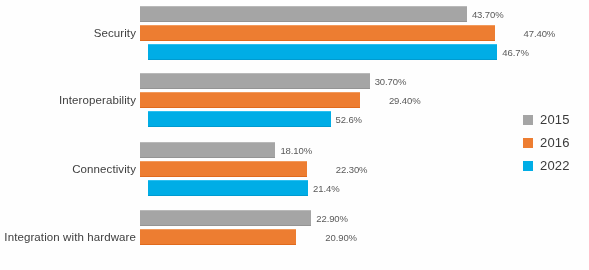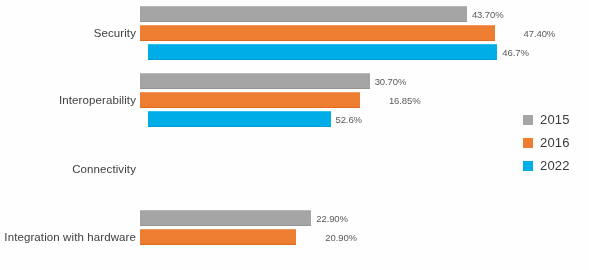--- a/index.html
+++ b/index.html
@@ -154,31 +154,45 @@
 
     <div class="group g1">
       <div class="cat-label">Interoperability</div>
       <div class="bars">
         <div class="bar-row r0">
           <span class="bar s2015" style="width: 229.636px;"></span>
           <span class="val-label">30.70%</span>
         </div>
         <div class="bar-row r1">
           <span class="bar s2016" style="width: 219.912px;"></span>
-          <span class="val-label">16.85%</span>
+          <span class="val-label">29.40%</span>
         </div>
         <div class="bar-row r2">
           <span class="bar s2017" style="width: 182.512px;"></span>
           <span class="val-label">52.6%</span>
         </div>
       </div>
     </div>
 
     <div class="group g2">
       <div class="cat-label">Connectivity</div>
+      <div class="bars">
+        <div class="bar-row r0">
+          <span class="bar s2015" style="width: 135.388px;"></span>
+          <span class="val-label">18.10%</span>
+        </div>
+        <div class="bar-row r1">
+          <span class="bar s2016" style="width: 166.804px;"></span>
+          <span class="val-label">22.30%</span>
+        </div>
+        <div class="bar-row r2">
+          <span class="bar s2017" style="width: 160.072px;"></span>
+          <span class="val-label">21.4%</span>
+        </div>
+      </div>
     </div>
 
     <div class="group g3">
       <div class="cat-label">Integration with hardware</div>
       <div class="bars">
         <div class="bar-row r0">
           <span class="bar s2015" style="width: 171.292px;"></span>
           <span class="val-label">22.90%</span>
         </div>
         <div class="bar-row r1">

